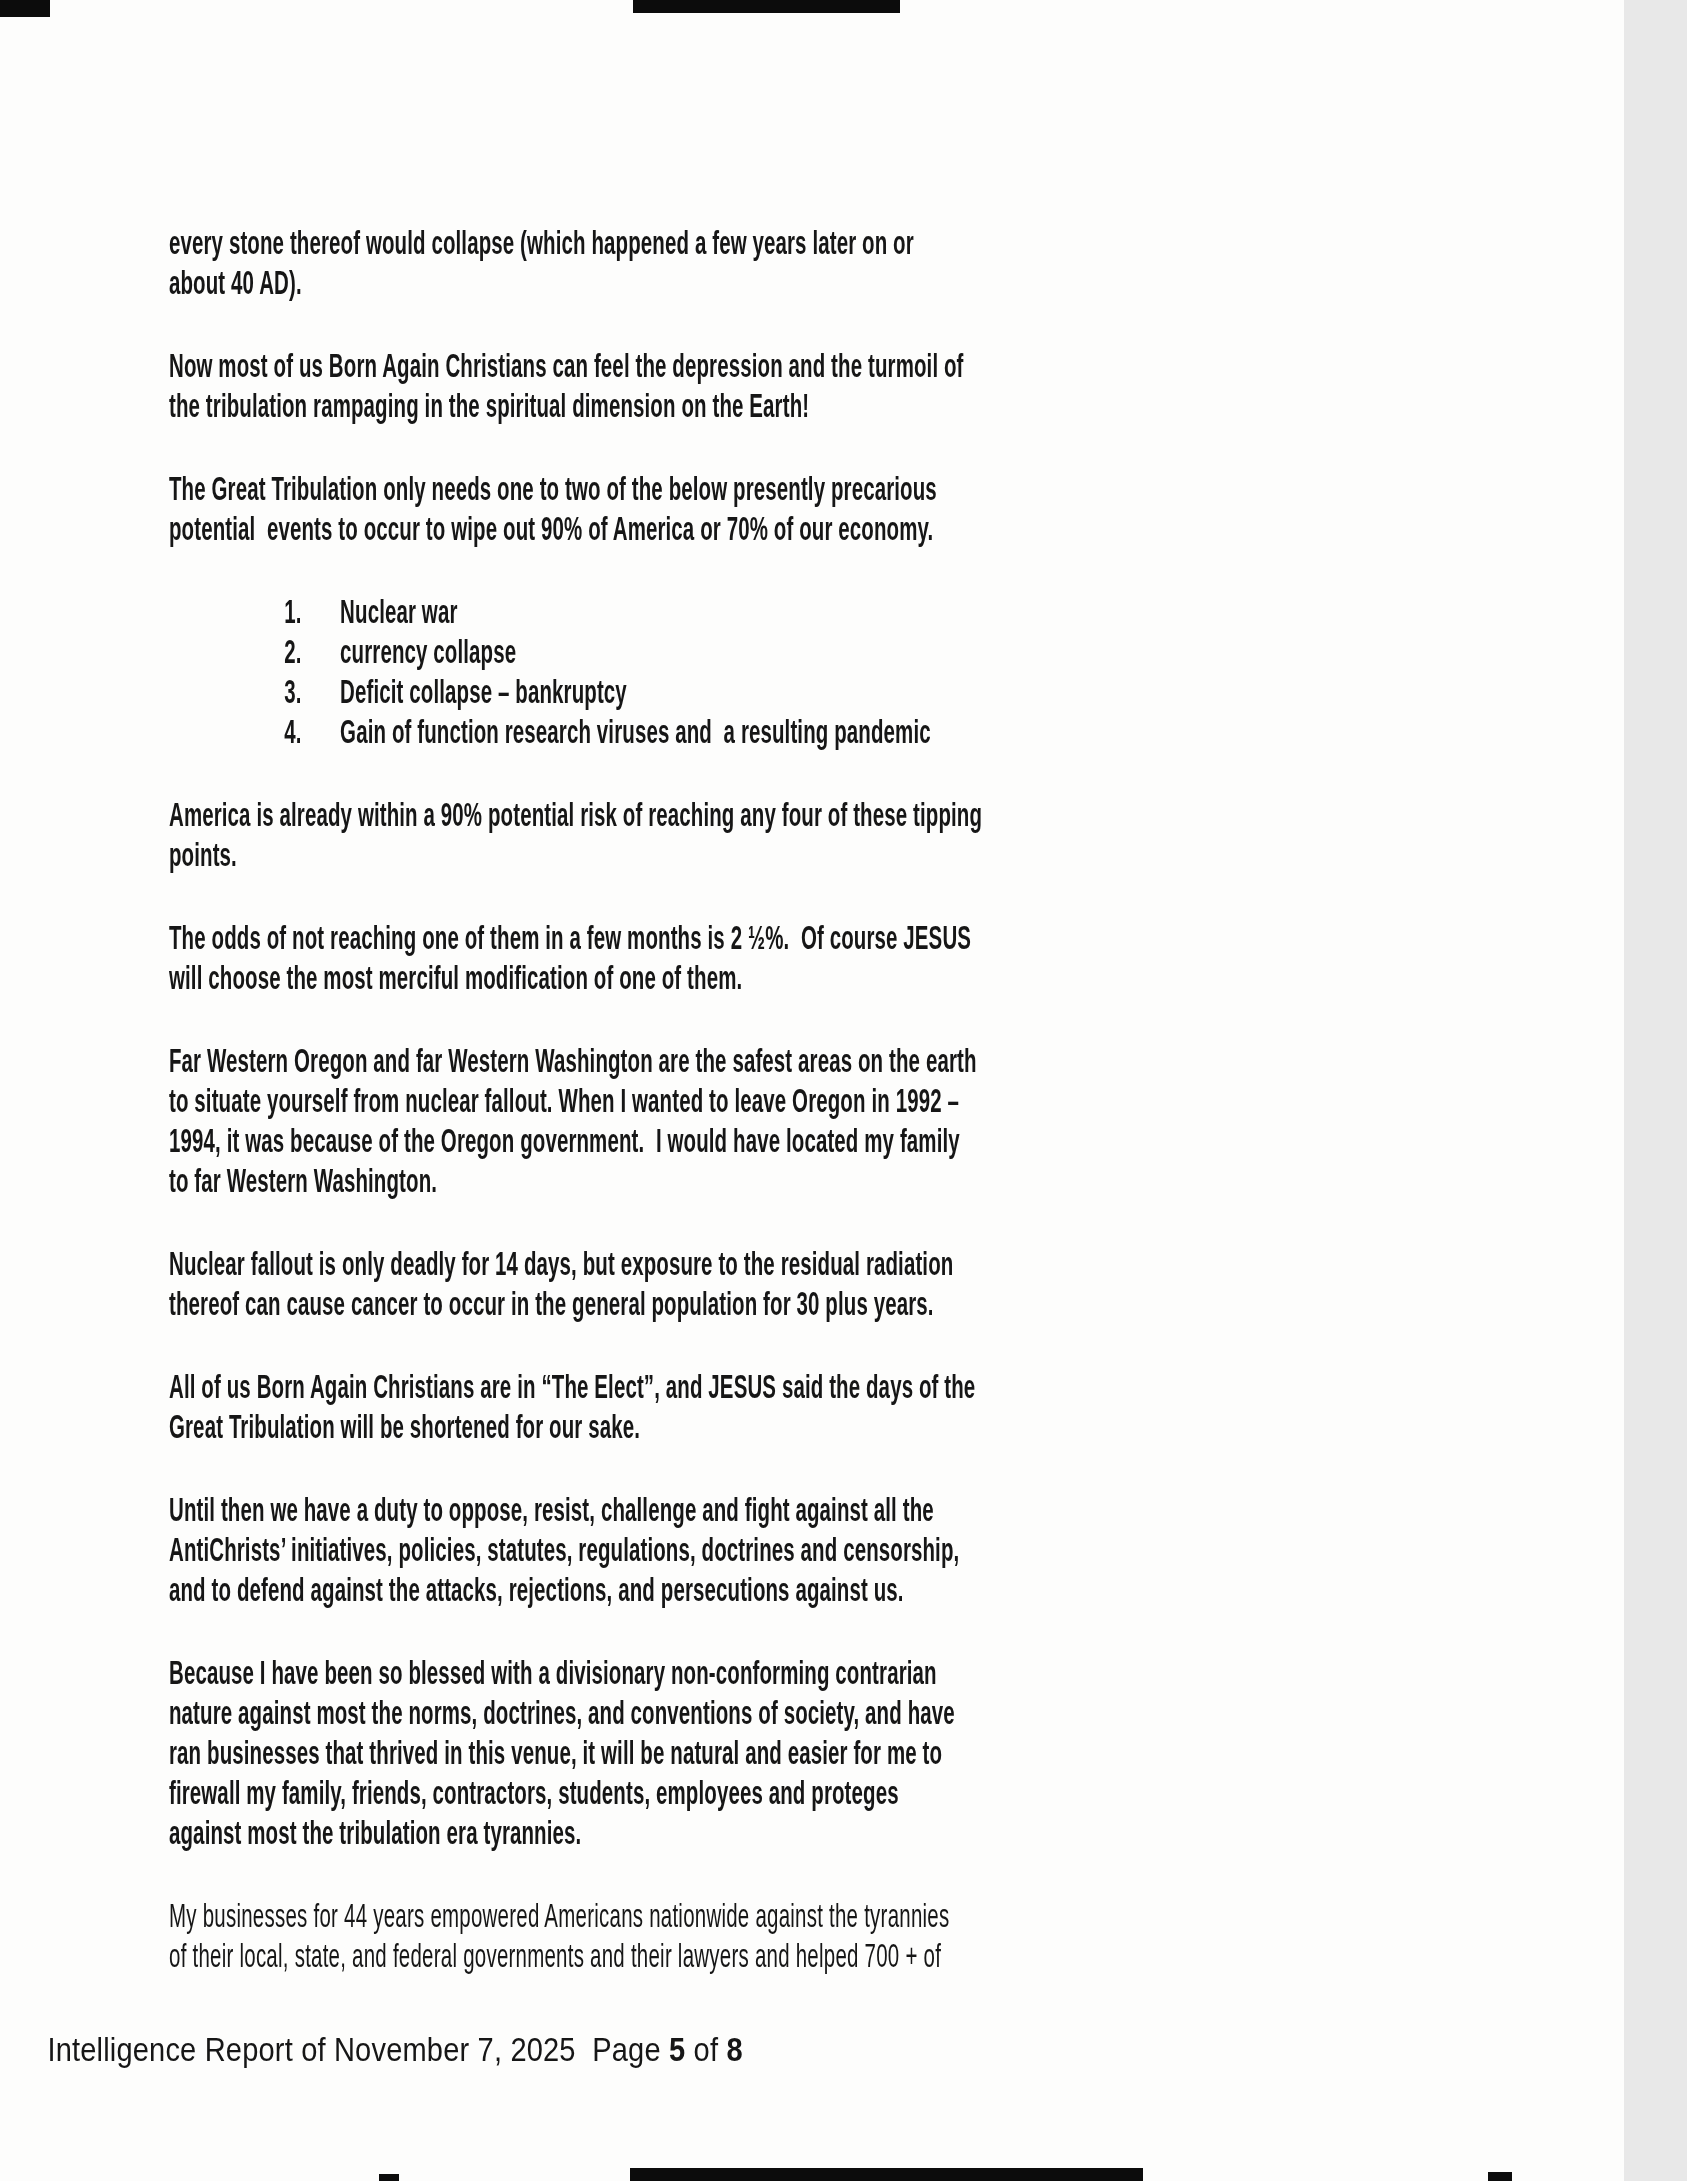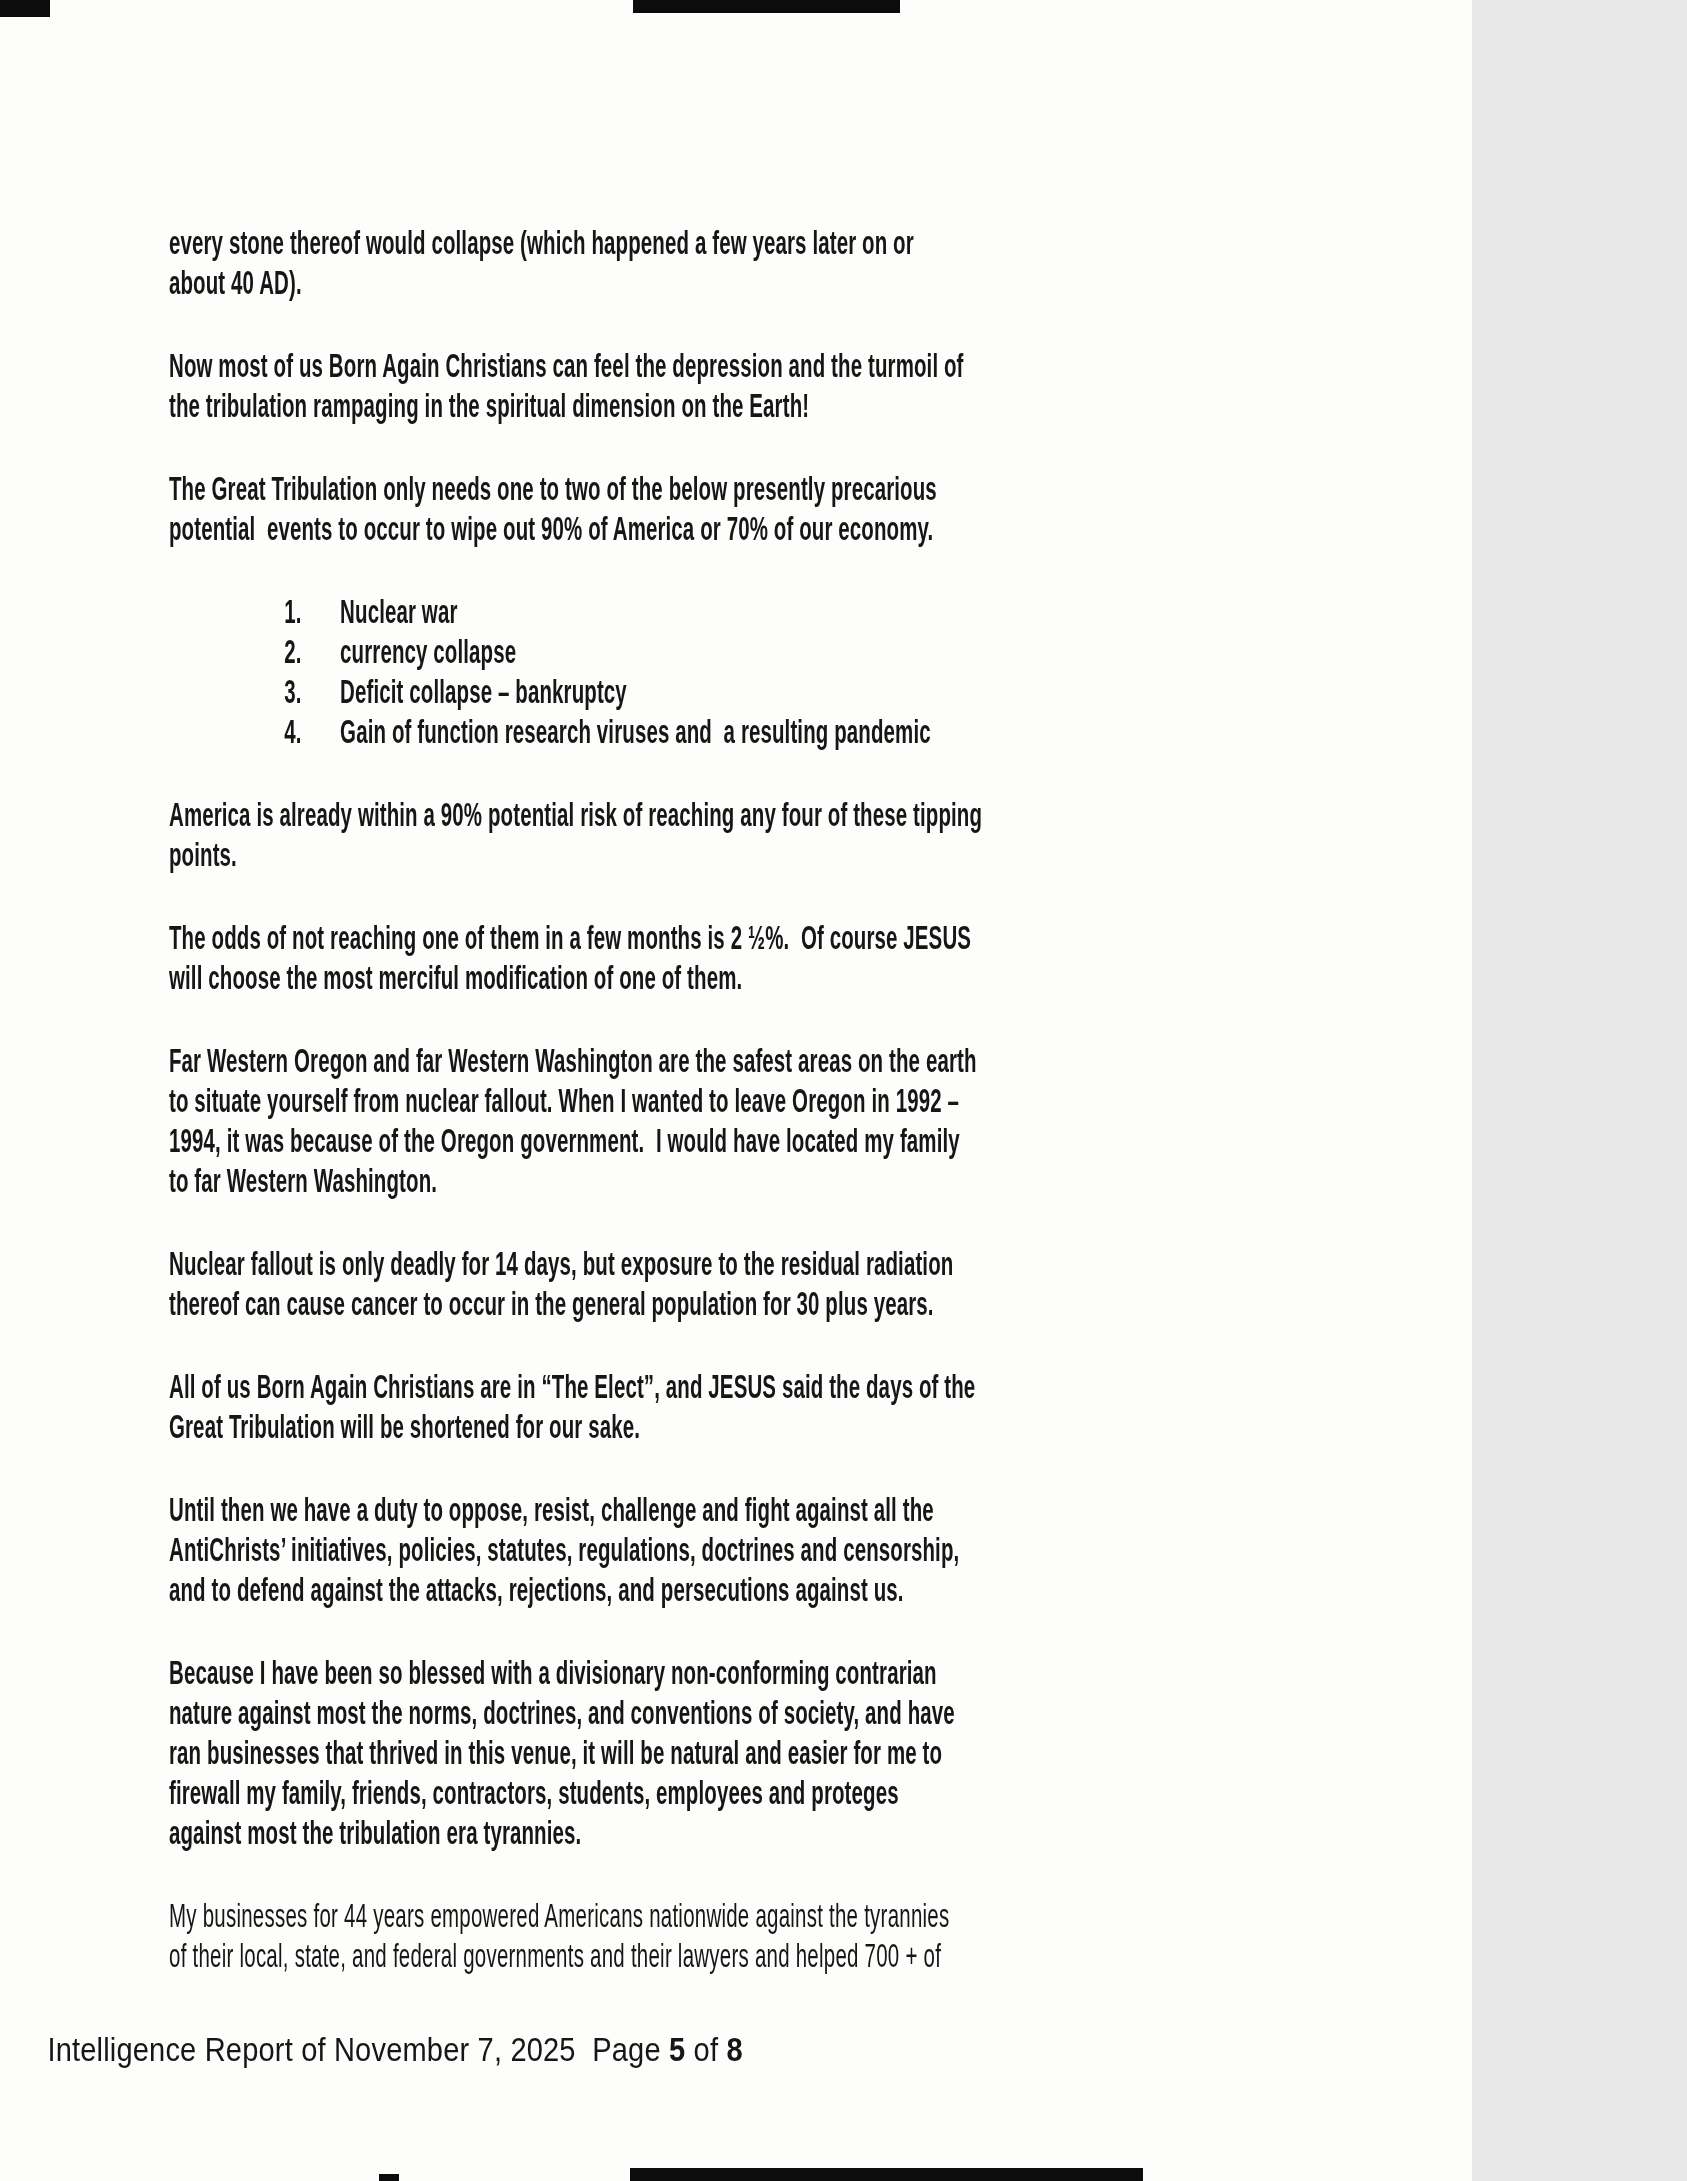--- a/index.html
+++ b/index.html
@@ -2,21 +2,21 @@
 <html><head>
 <meta charset="utf-8">
 <style>
   html, body {
     margin: 0;
     padding: 0;
     background: #e8e8e8;
   }
   .page {
     position: relative;
-    width: 1472px;
+    width: 1624px;
     height: 2181px;
     background: #fdfdfc;
     overflow: hidden;
     font-family: "Liberation Sans", sans-serif;
     color: #161616;
   }
   
   .column {
     position: absolute;
     left: 169px;

